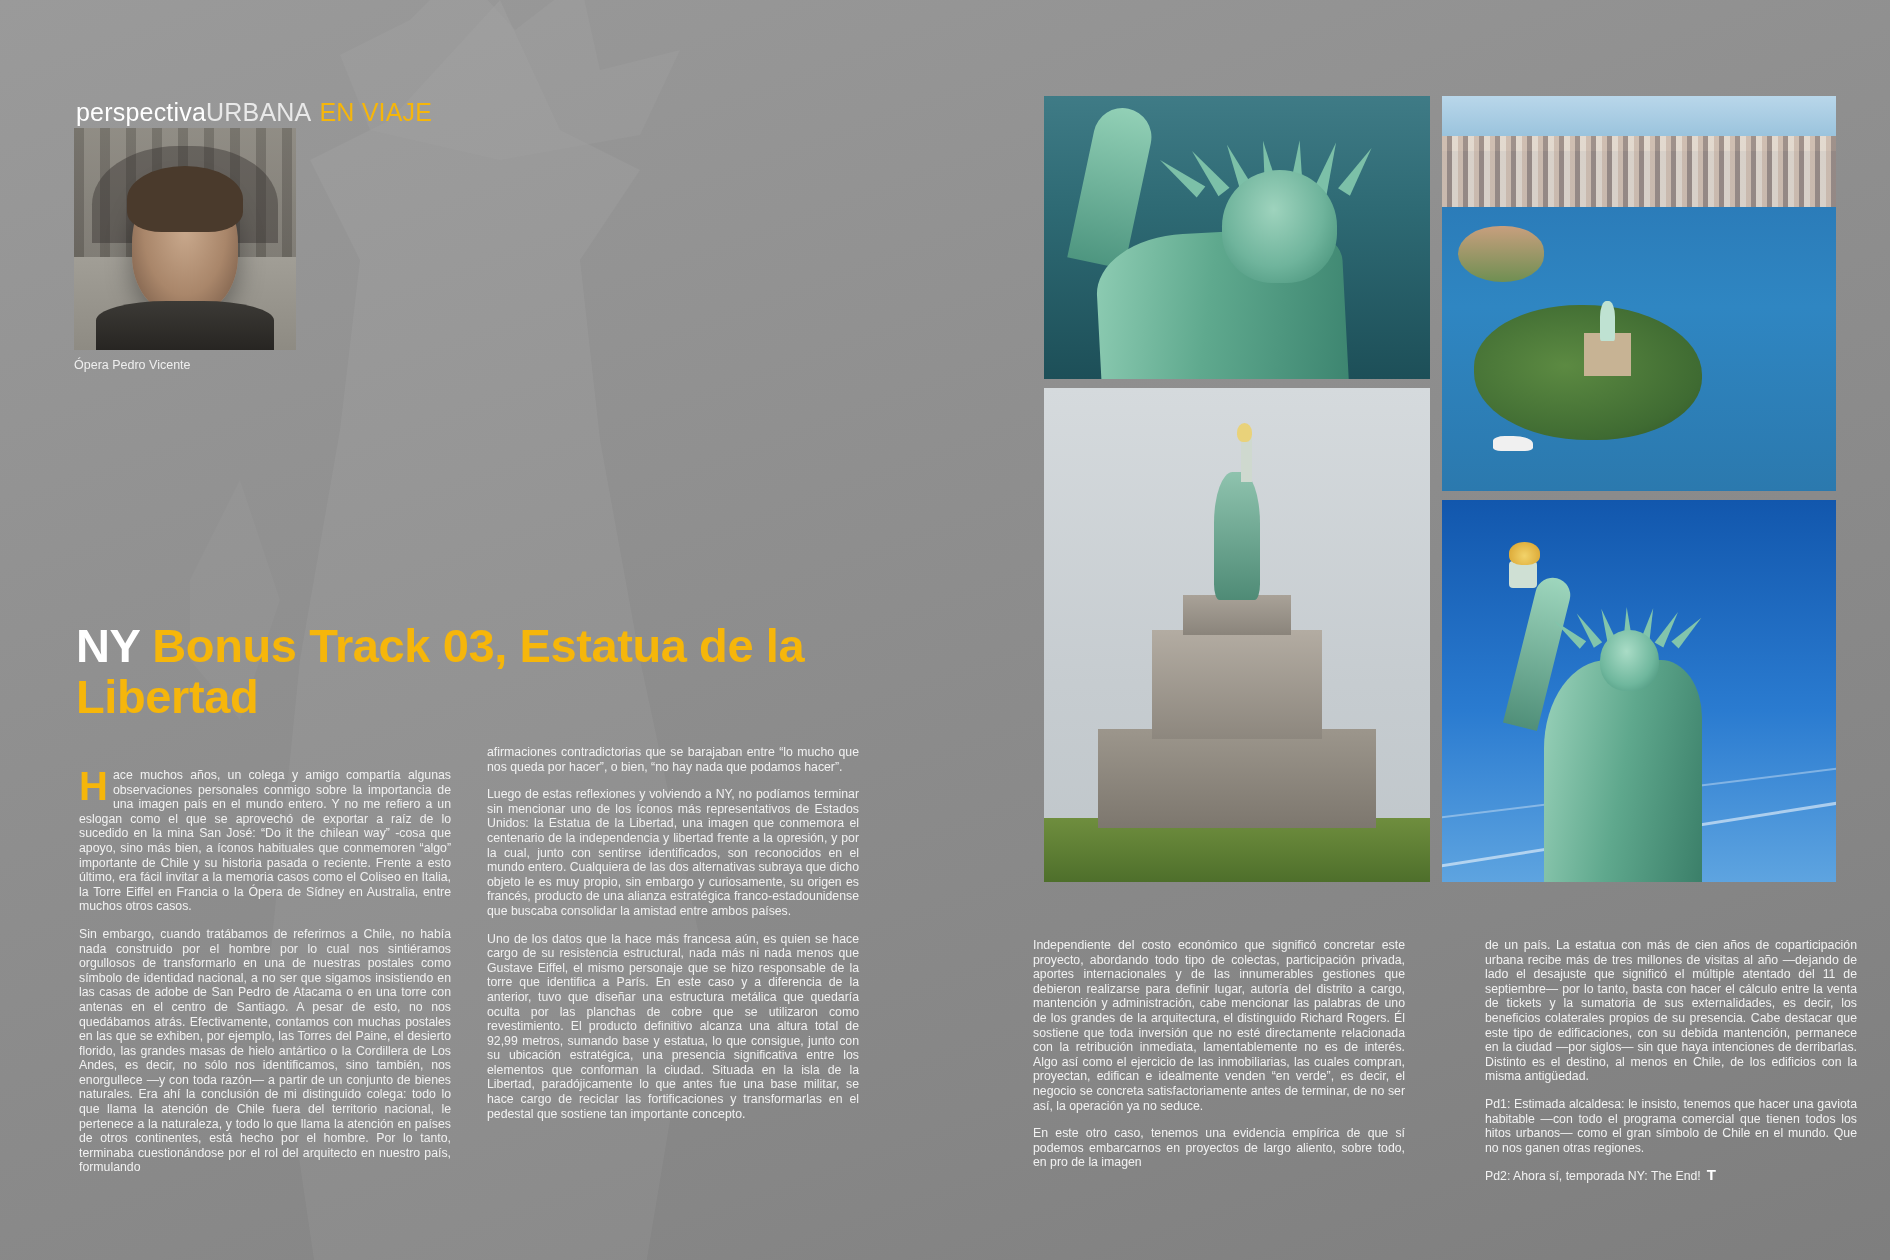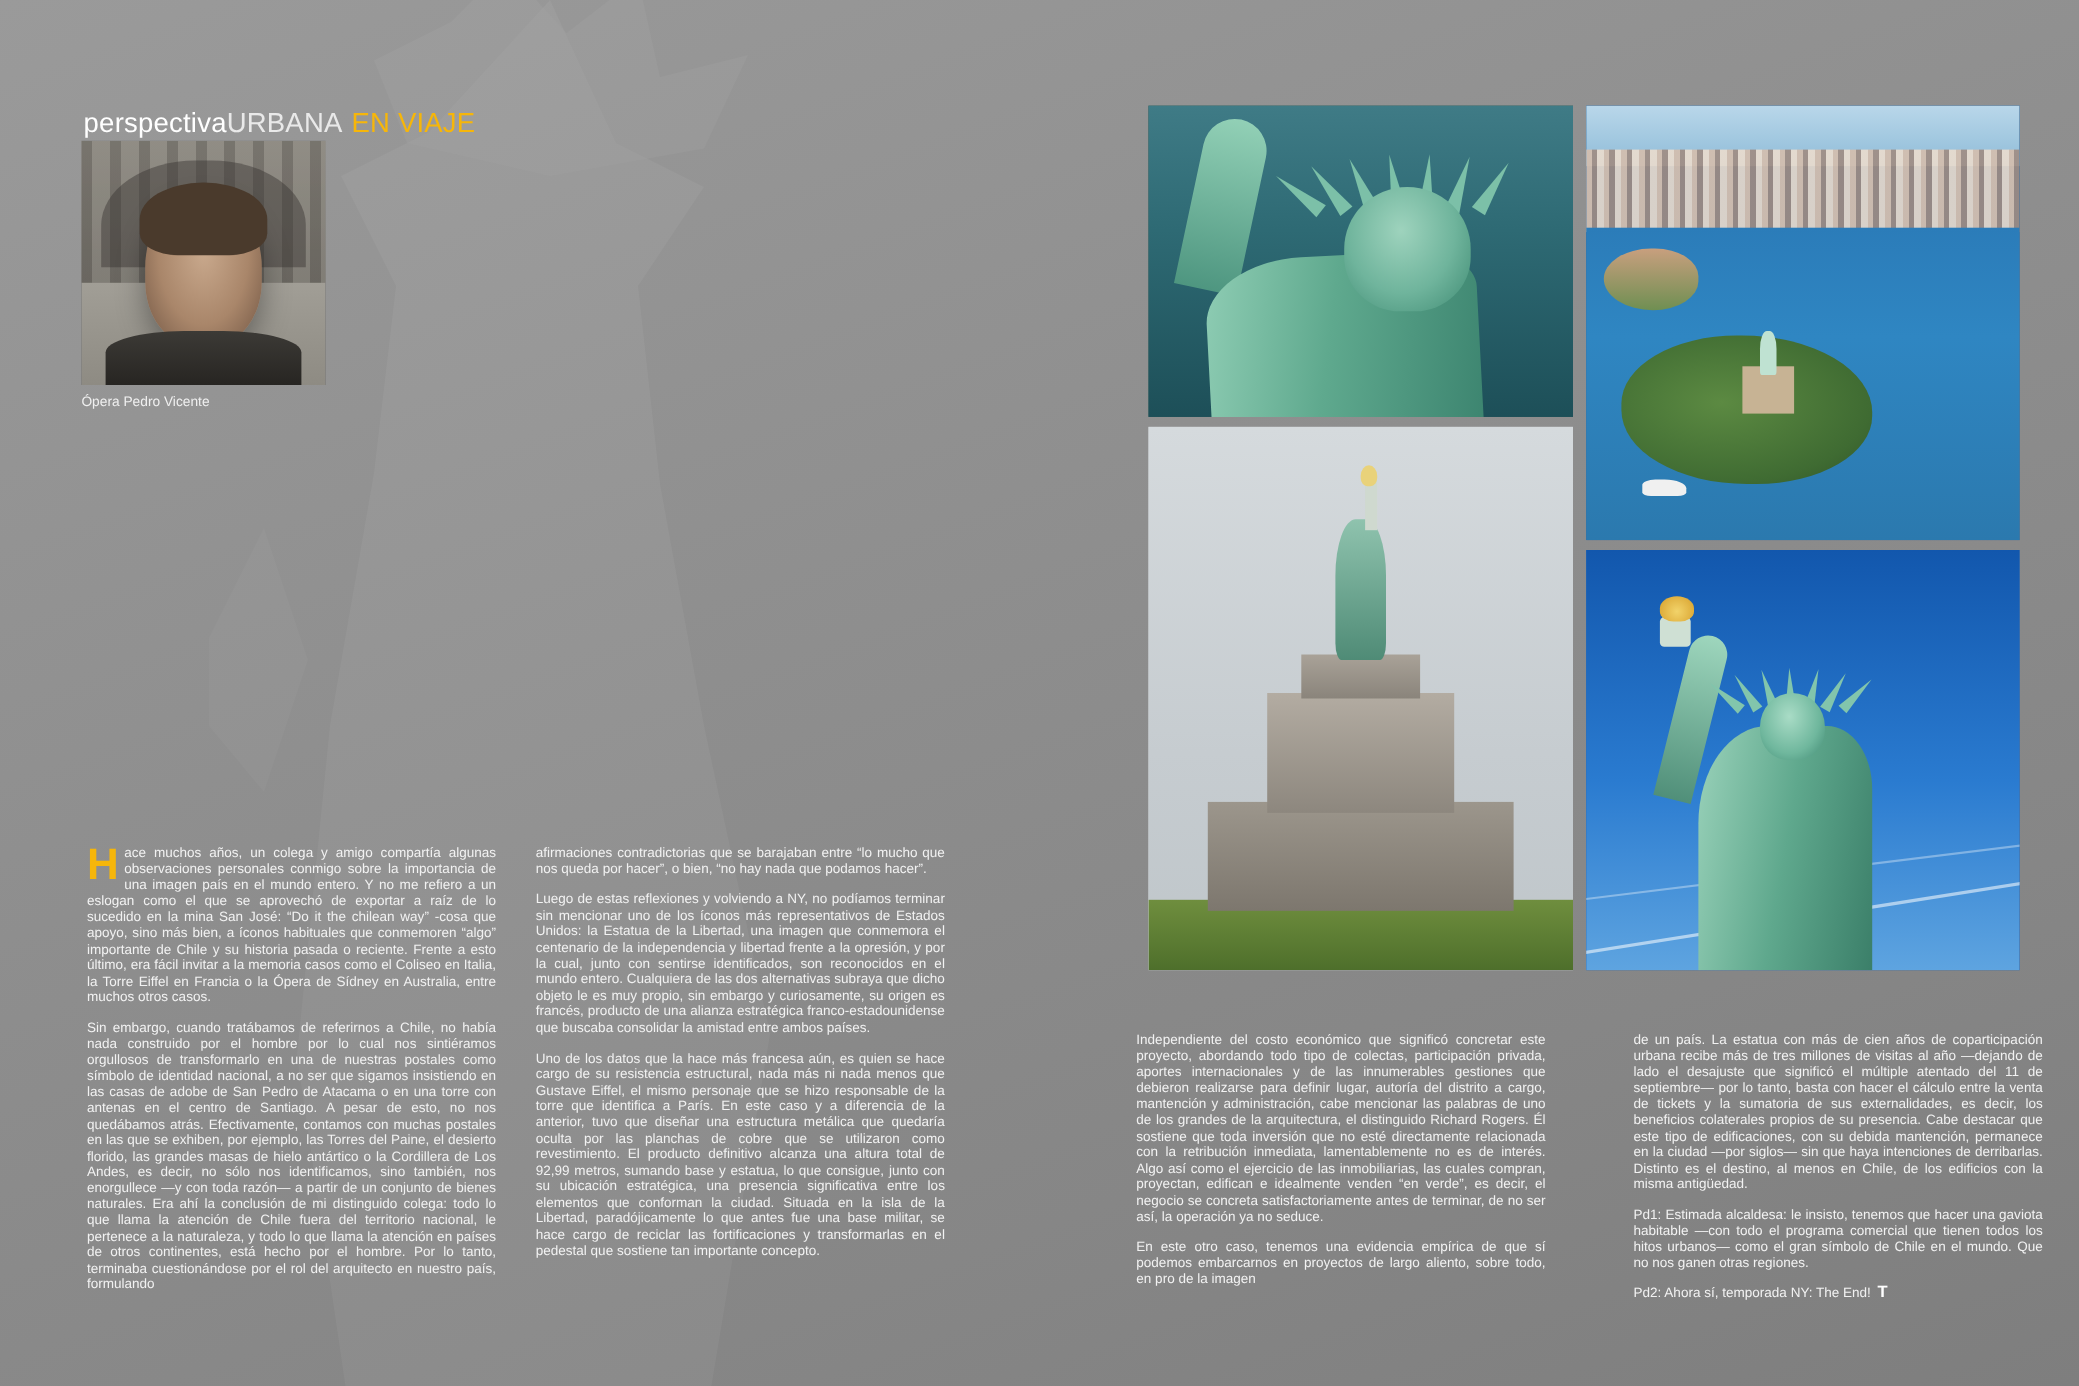--- a/index.html
+++ b/index.html
@@ -135,21 +135,21 @@
     position: absolute;
     color: #f2f2f2;
     font-size: 12.3px;
     line-height: 14.6px;
     text-align: justify;
   }
   .col p { margin: 0 0 13px 0; }
   .col p:last-child { margin-bottom: 0; }
 
   #col1 { left: 79px;  top: 768px; width: 372px; }
-  #col2 { left: 487px; top: 768px; width: 372px; }
+  #col2 { left: 487px; top: 745px; width: 372px; }
   #col3 { left: 1033px; top: 938px; width: 372px; }
   #col4 { left: 1441px; top: 938px; width: 372px; margin-left: 44px; }
 
   .dropcap {
     float: left;
     font-size: 40px;
     line-height: 32px;
     font-weight: bold;
     color: #f6b60a;
     margin: 2px 5px 0 0;
@@ -341,20 +341,23 @@
     <div class="ph-arch"></div>
     <div class="ph-head"></div>
     <div class="ph-hair"></div>
     <div class="ph-body"></div>
   </div>
 
   <div class="author-credit">
     <span class="name">Ópera Pedro Vicente</span>
   </div>
 
+  <div class="title">
+    <span class="ny">NY </span><span class="rest">Bonus Track 03, Estatua de la Libertad</span>
+  </div>
 
   <div class="col" id="col1">
     <p>
       <span class="dropcap">H</span><span>ace muchos años, un colega y amigo compartía algunas observaciones personales conmigo sobre la importancia de una imagen país en el mundo entero. Y no me refiero a un eslogan como el que se aprovechó de exportar a raíz de lo sucedido en la mina San José: “Do it the chilean way” -cosa que apoyo, sino más bien, a íconos habituales que conmemoren “algo” importante de Chile y su historia pasada o reciente. Frente a esto último, era fácil invitar a la memoria casos como el Coliseo en Italia, la Torre Eiffel en Francia o la Ópera de Sídney en Australia, entre muchos otros casos.</span>
     </p>
     <p>Sin embargo, cuando tratábamos de referirnos a Chile, no había nada construido por el hombre por lo cual nos sintiéramos orgullosos de transformarlo en una de nuestras postales como símbolo de identidad nacional, a no ser que sigamos insistiendo en las casas de adobe de San Pedro de Atacama o en una torre con antenas en el centro de Santiago. A pesar de esto, no nos quedábamos atrás. Efectivamente, contamos con muchas postales en las que se exhiben, por ejemplo, las Torres del Paine, el desierto florido, las grandes masas de hielo antártico o la Cordillera de Los Andes, es decir, no sólo nos identificamos, sino también, nos enorgullece —y con toda razón— a partir de un conjunto de bienes naturales. Era ahí la conclusión de mi distinguido colega: todo lo que llama la atención de Chile fuera del territorio nacional, le pertenece a la naturaleza, y todo lo que llama la atención en países de otros continentes, está hecho por el hombre. Por lo tanto, terminaba cuestionándose por el rol del arquitecto en nuestro país, formulando</p>
   </div>
 
   <div class="col" id="col2">
     <p>afirmaciones contradictorias que se barajaban entre “lo mucho que nos queda por hacer”, o bien, “no hay nada que podamos hacer”.</p>

